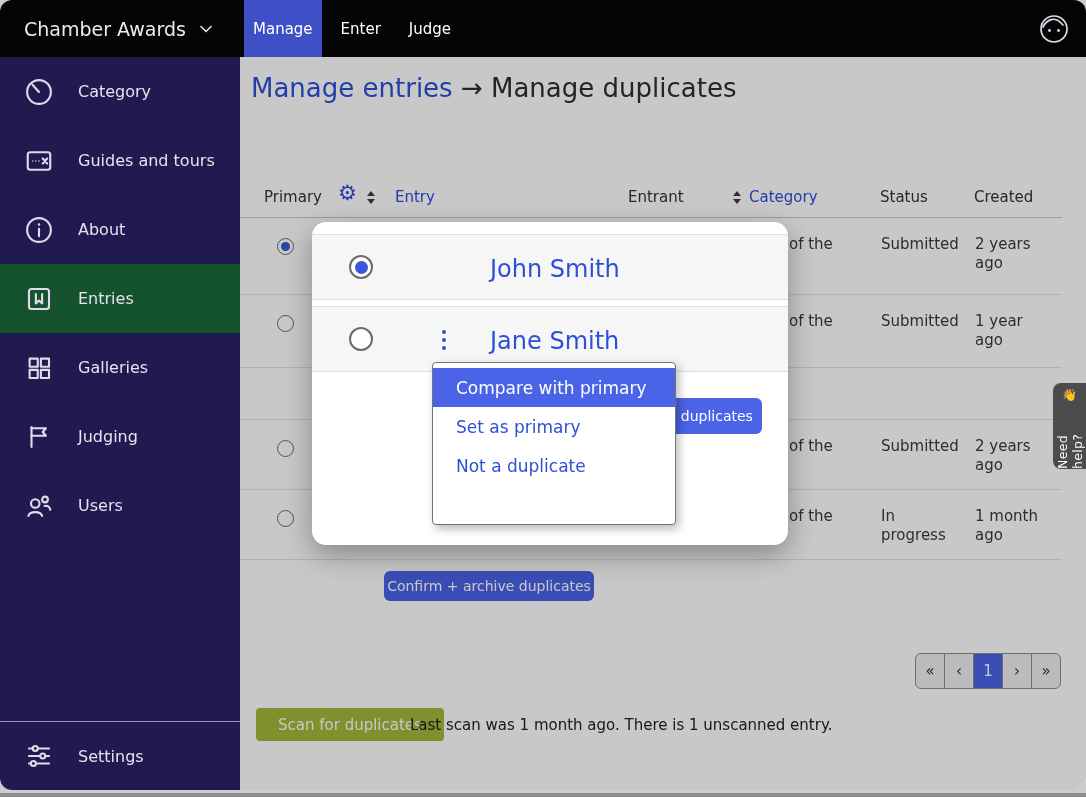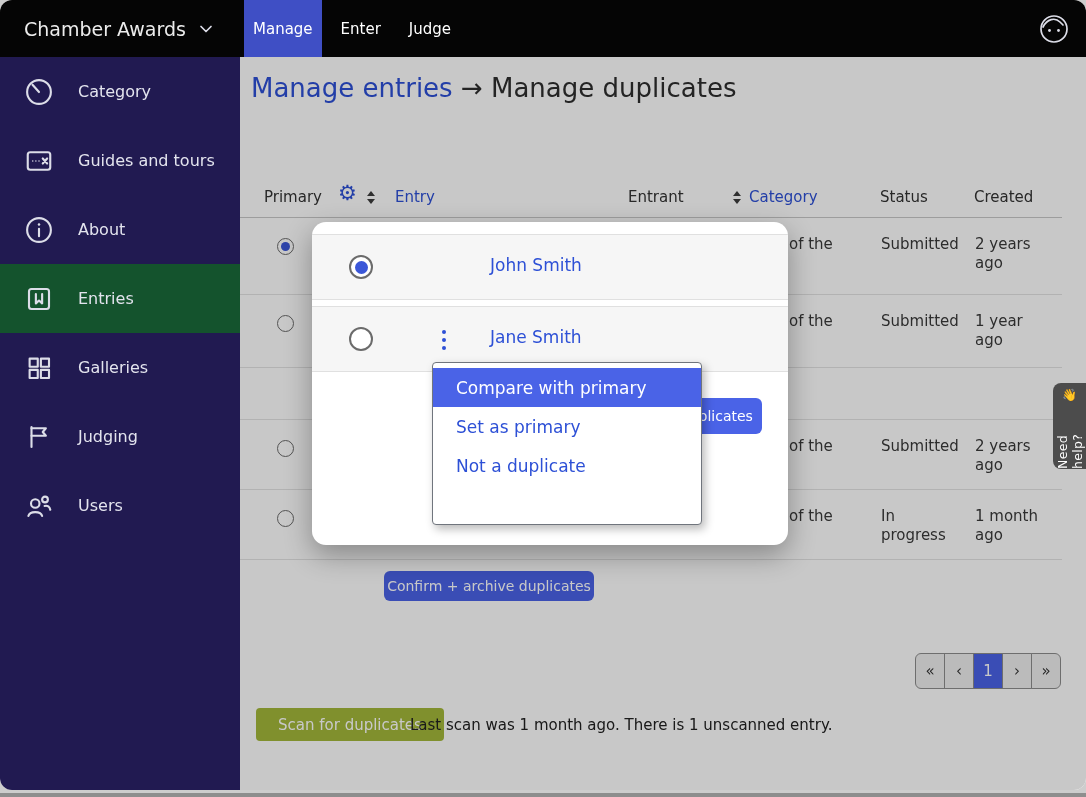--- a/index.html
+++ b/index.html
@@ -79,26 +79,26 @@
   .need-help { position:absolute; right:0; top:326px; width:33px; height:86px; background:#4c4c4c; border-radius:8px 0 0 8px; z-index:8; display:flex; flex-direction:column; align-items:center; padding-top:5px; cursor:pointer; }
   .nh-emoji { font-size:12px; color:#e8b931; }
   .nh-label { writing-mode:vertical-rl; transform:rotate(180deg); color:#fff; font-size:12.5px; margin-top:2px; letter-spacing:.3px; }
 
   
   .modal { position:absolute; left:72px; top:165px; width:476px; height:323px; background:#fff; border-radius:14px; box-shadow:0 10px 28px rgba(0,0,0,.32); z-index:10; }
   .m-row { position:absolute; left:0; right:0; height:66px; background:#f6f6f6; border-top:1px solid #e0e0e0; border-bottom:1px solid #e0e0e0; }
   .m-row1 { top:12px; } .m-row2 { top:84px; }
   .m-radio { position:absolute; left:37px; top:20px; width:24px; height:24px; border-radius:50%; border:2px solid #6b6b6b; background:#fff; display:flex; align-items:center; justify-content:center; cursor:pointer; }
   .m-radio .dot { width:13px; height:13px; border-radius:50%; background:#3b57d8; }
-  .m-name { position:absolute; left:178px; top:20px; font-size:17px; color:#2d50d6; text-decoration:none; cursor:pointer; }
+  .m-name { position:absolute; left:178px; top:20px; font-size:24px; color:#2d50d6; text-decoration:none; cursor:pointer; }
   .kebab { position:absolute; left:128px; top:21px; display:flex; flex-direction:column; gap:4px; cursor:pointer; padding:2px; }
   .kebab i { width:4px; height:4px; border-radius:50%; background:#2d50d6; }
   .m-confirm { position:absolute; left:228px; top:176px; width:222px; height:36px; z-index:1; }
 
-  .menu { position:absolute; left:120px; top:140px; width:270px; height:163px; background:#fff; border:1px solid #70757d; border-radius:4px; box-shadow:3px 4px 10px rgba(0,0,0,.28); z-index:2; padding-top:5px; }
+  .menu { position:absolute; left:120px; top:140px; width:244px; height:163px; background:#fff; border:1px solid #70757d; border-radius:4px; box-shadow:3px 4px 10px rgba(0,0,0,.28); z-index:2; padding-top:5px; }
   .menu-item { height:39px; display:flex; align-items:center; padding-left:23px; font-size:17px; color:#2d50d6; cursor:pointer; }
   .menu-item.highlight { background:#4a63e7; color:#fff; }
 
   svg.ic { stroke:#dcdde8; stroke-width:1.7; fill:none; stroke-linecap:round; stroke-linejoin:round; }
 </style>
 </head>
 <body>
 
 <div class="app">
 
@@ -186,20 +186,35 @@
     <div class="side-item">
       <span class="side-icon">
         <svg class="ic" width="30" height="30" viewBox="0 0 24 24">
             <circle cx="9" cy="10" r="3.4"></circle>
             <path d="M3.5 20 C 4.5 15.8, 13.5 15.8, 14.5 20"></path>
             <circle cx="16.8" cy="6.8" r="2.3"></circle>
             <path d="M16.5 12 C 18.8 11.4, 20.6 12.6, 21 15"></path>
           </svg>
       </span>
       <span>Users</span>
+    </div>
+    <div class="side-footer">
+      <div class="side-item">
+        <span class="side-icon">
+          <svg class="ic" width="30" height="30" viewBox="0 0 24 24">
+              <path d="M4 6 L20 6"></path>
+              <circle cx="9" cy="6" r="2" fill="#211a51"></circle>
+              <path d="M4 12 L20 12"></path>
+              <circle cx="15" cy="12" r="2" fill="#211a51"></circle>
+              <path d="M4 18 L20 18"></path>
+              <circle cx="7.5" cy="18" r="2" fill="#211a51"></circle>
+            </svg>
+        </span>
+        <span>Settings</span>
+      </div>
     </div>
   </aside>
 
   <main class="main">
 
     <h1 class="page-title"><a>Manage entries</a> <span>→</span> <span>Manage duplicates</span></h1>
 
     <div class="thead">
       <span class="h h-primary">Primary</span>
       <span class="h h-gear">⚙</span>

